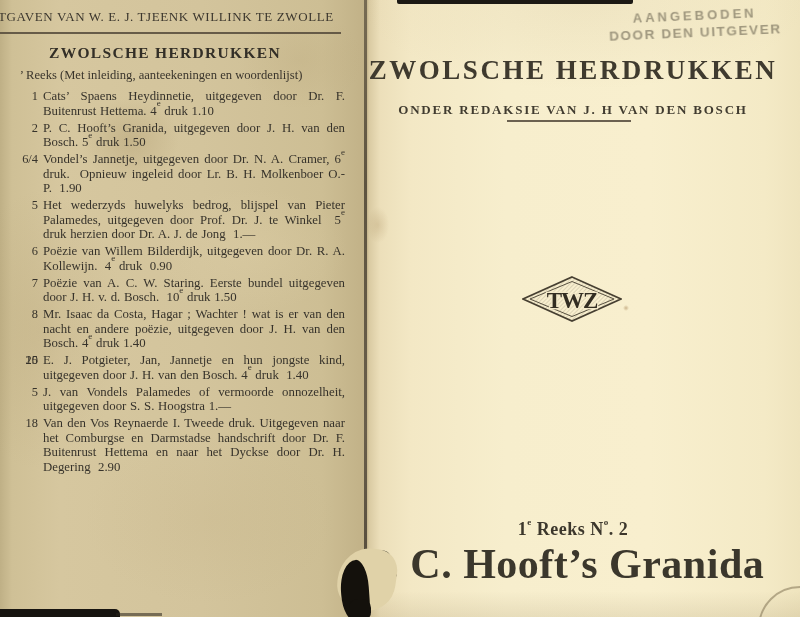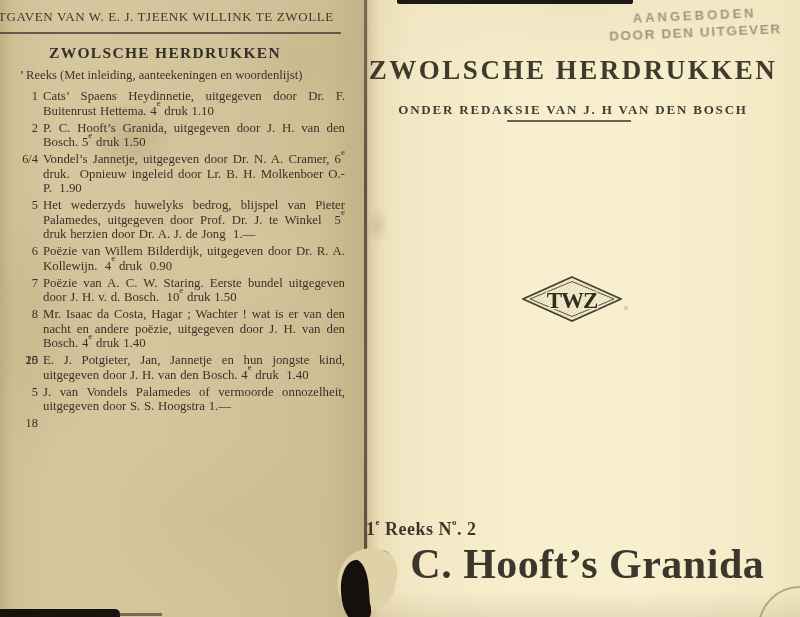--- a/index.html
+++ b/index.html
@@ -58,21 +58,21 @@
     position:absolute;left:0;top:55px;width:414px;text-align:center;
     font-size:27px;font-weight:600;letter-spacing:2.5px;color:#3f3a2e;
   }
   .rp-subtitle{
     position:absolute;left:0;top:93px;width:414px;text-align:center;
     font-size:13px;font-weight:600;letter-spacing:1.8px;color:#413c30;margin-top:9px;
   }
   .rp-rule{position:absolute;left:141px;top:120px;width:124px;height:2px;background:#6b6150;}
   .logo{position:absolute;left:156px;top:276px;width:100px;height:46px;}
   .series-line{
-    position:absolute;left:0;top:519px;width:414px;
+    position:absolute;left:0;top:519px;width:414px;text-align:center;
     font-size:18px;font-weight:700;color:#3c372c;letter-spacing:.5px;
   }
   .book-title{
     position:absolute;left:0;top:541px;width:414px;text-align:left;
     font-size:42px;font-weight:700;letter-spacing:.5px;color:#3b372c;line-height:1.1;
   }
   
   .fold-line{position:absolute;left:364px;top:0;width:3px;height:617px;
     background:linear-gradient(180deg,#6a5f4a,#4d4434 30%,#5a5040 70%,#3c342a);opacity:.85;}
   .top-strip{position:absolute;left:397px;top:0;width:236px;height:4px;background:#1c1914;border-radius:0 0 2px 2px;}
@@ -100,21 +100,21 @@
         <div class="entry"><span class="num">1</span><span class="body"><b>Cats’ Spaens Heydinnetie,</b><span> uitgegeven door Dr. F. Buitenrust Hettema. 4</span><sup>e</sup><span> druk&nbsp;1.10</span></span></div>
         <div class="entry"><span class="num">2</span><span class="body"><b>P. C. Hooft’s Granida,</b><span> uitgegeven door J. H. van den Bosch. 5</span><sup>e</sup><span> druk&nbsp;1.50</span></span></div>
         <div class="entry"><span class="num">6/4</span><span class="body"><b>Vondel’s Jannetje,</b><span> uitgegeven door Dr. N. A. Cramer, 6</span><sup>e</sup><span> druk.&nbsp; Opnieuw ingeleid door Lr. B. H. Molkenboer O.-P.&nbsp;&nbsp;1.90</span></span></div>
         <div class="entry"><span class="num">5</span><span class="body"><b>Het wederzyds huwelyks bedrog, blijspel van Pieter Palamedes,</b><span> uitgegeven door Prof. Dr. J. te Winkel&nbsp;&nbsp;5</span><sup>e</sup><span> druk herzien door Dr. A. J. de Jong&nbsp;&nbsp;1.—</span></span></div>
         <div class="entry"><span class="num">6</span><span class="body"><b>Poëzie van Willem Bilderdijk,</b><span> uitgegeven door Dr. R. A. Kollewijn.&nbsp; 4</span><sup>e</sup><span> druk&nbsp;&nbsp;0.90</span></span></div>
         <div class="entry"><span class="num">7</span><span class="body"><b>Poëzie van A. C. W. Staring.</b><span> Eerste bundel uitgegeven door J. H. v. d. Bosch.&nbsp; 10</span><sup>e</sup><span> druk&nbsp;1.50</span></span></div>
         <div class="entry"><span class="num">8</span><span class="body"><b>Mr. Isaac da Costa, Hagar ; Wachter ! wat is er van den nacht en andere poëzie,</b><span> uitgegeven door J. H. van den Bosch. 4</span><sup>e</sup><span> druk&nbsp;1.40</span></span></div>
         <div class="entry"><span class="num">20</span></div>
         <div class="entry"><span class="num">15</span><span class="body"><b>E. J. Potgieter, Jan, Jannetje en hun jongste kind,</b><span> uitgegeven door J. H. van den Bosch. 4</span><sup>e</sup><span> druk&nbsp;&nbsp;1.40</span></span></div>
         <div class="entry"><span class="num">5</span><span class="body"><b>J. van Vondels Palamedes of vermoorde onnozelheit,</b><span> uitgegeven door S. S. Hoogstra&nbsp;1.—</span></span></div>
-        <div class="entry"><span class="num">18</span></div>
+        <div class="entry"><span class="num">18</span><span class="body"><b>Van den Vos Reynaerde I.</b><span> Tweede druk. Uitgegeven naar het Comburgse en Darmstadse handschrift door Dr. F. Buitenrust Hettema en naar het Dyckse door Dr. H. Degering&nbsp;&nbsp;2.90</span></span></div>
       </div>
   </div>
 
   <div id="right-page">
     <div class="stamp">
       <div class="stamp-l1">AANGEBODEN</div>
       <div class="stamp-l2">DOOR DEN UITGEVER</div>
     </div>
     <div class="rp-title">ZWOLSCHE HERDRUKKEN</div>
     <div class="rp-subtitle">ONDER REDAKSIE VAN J. H VAN DEN BOSCH</div>

